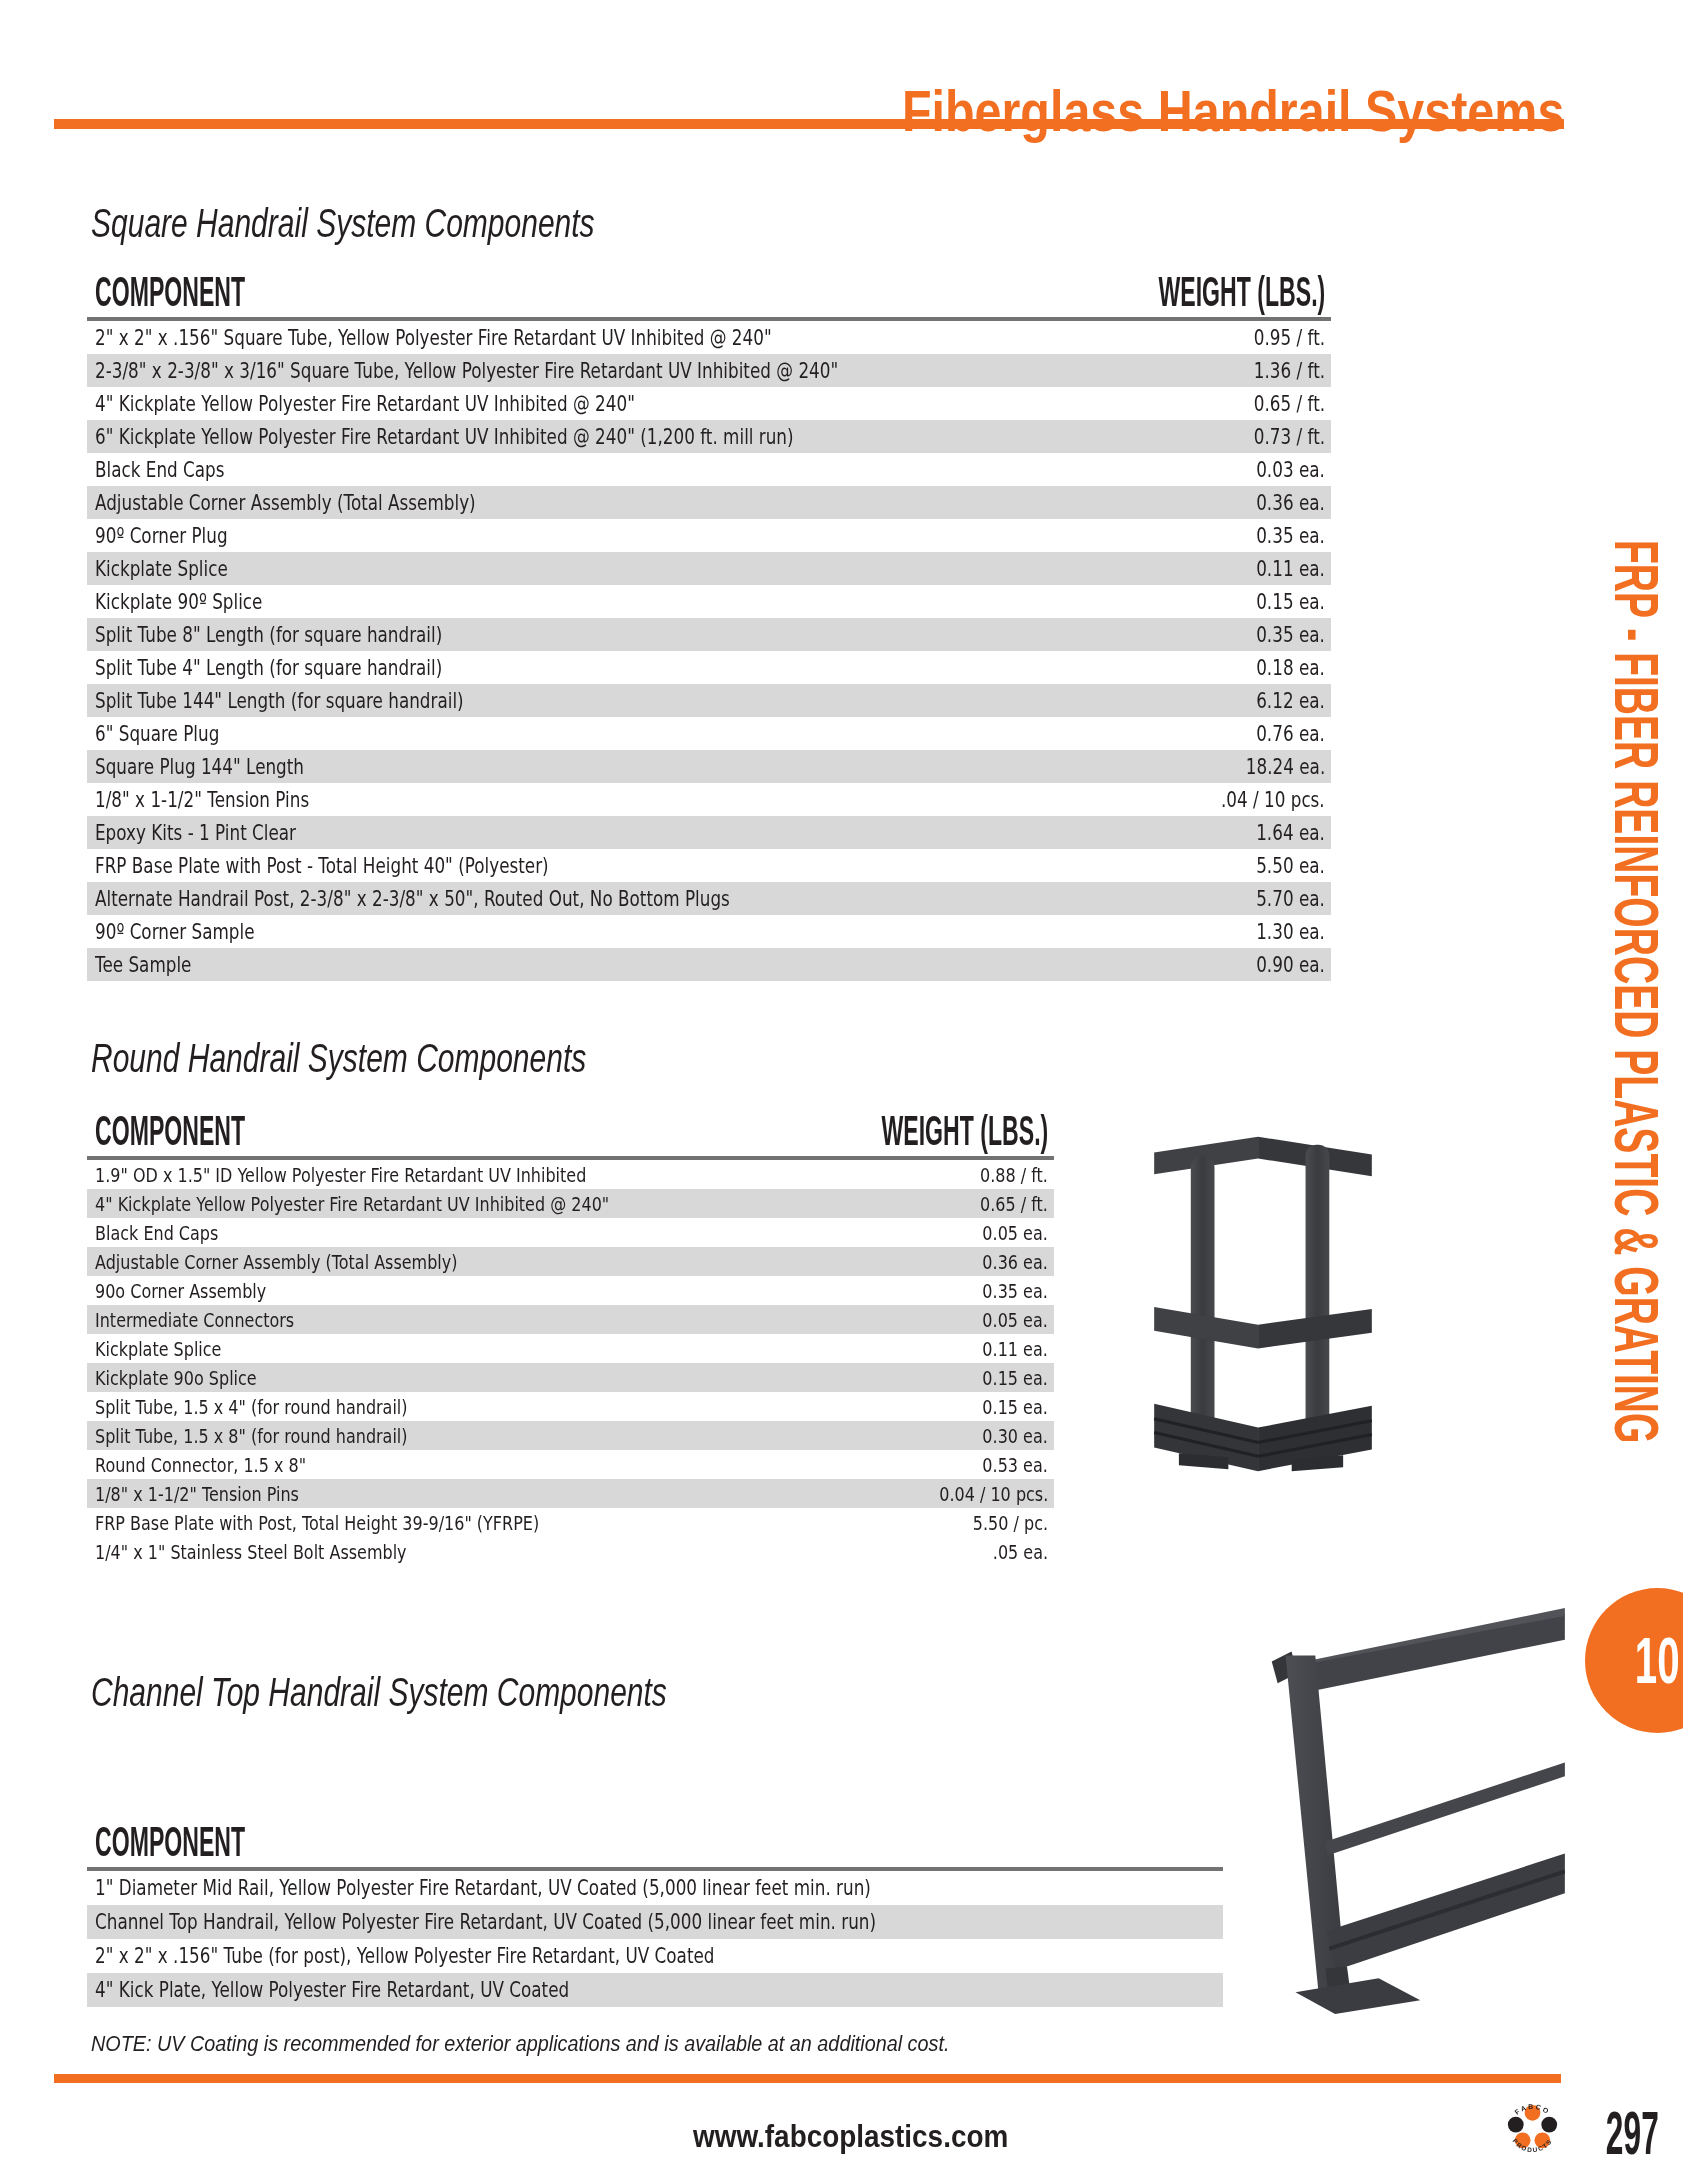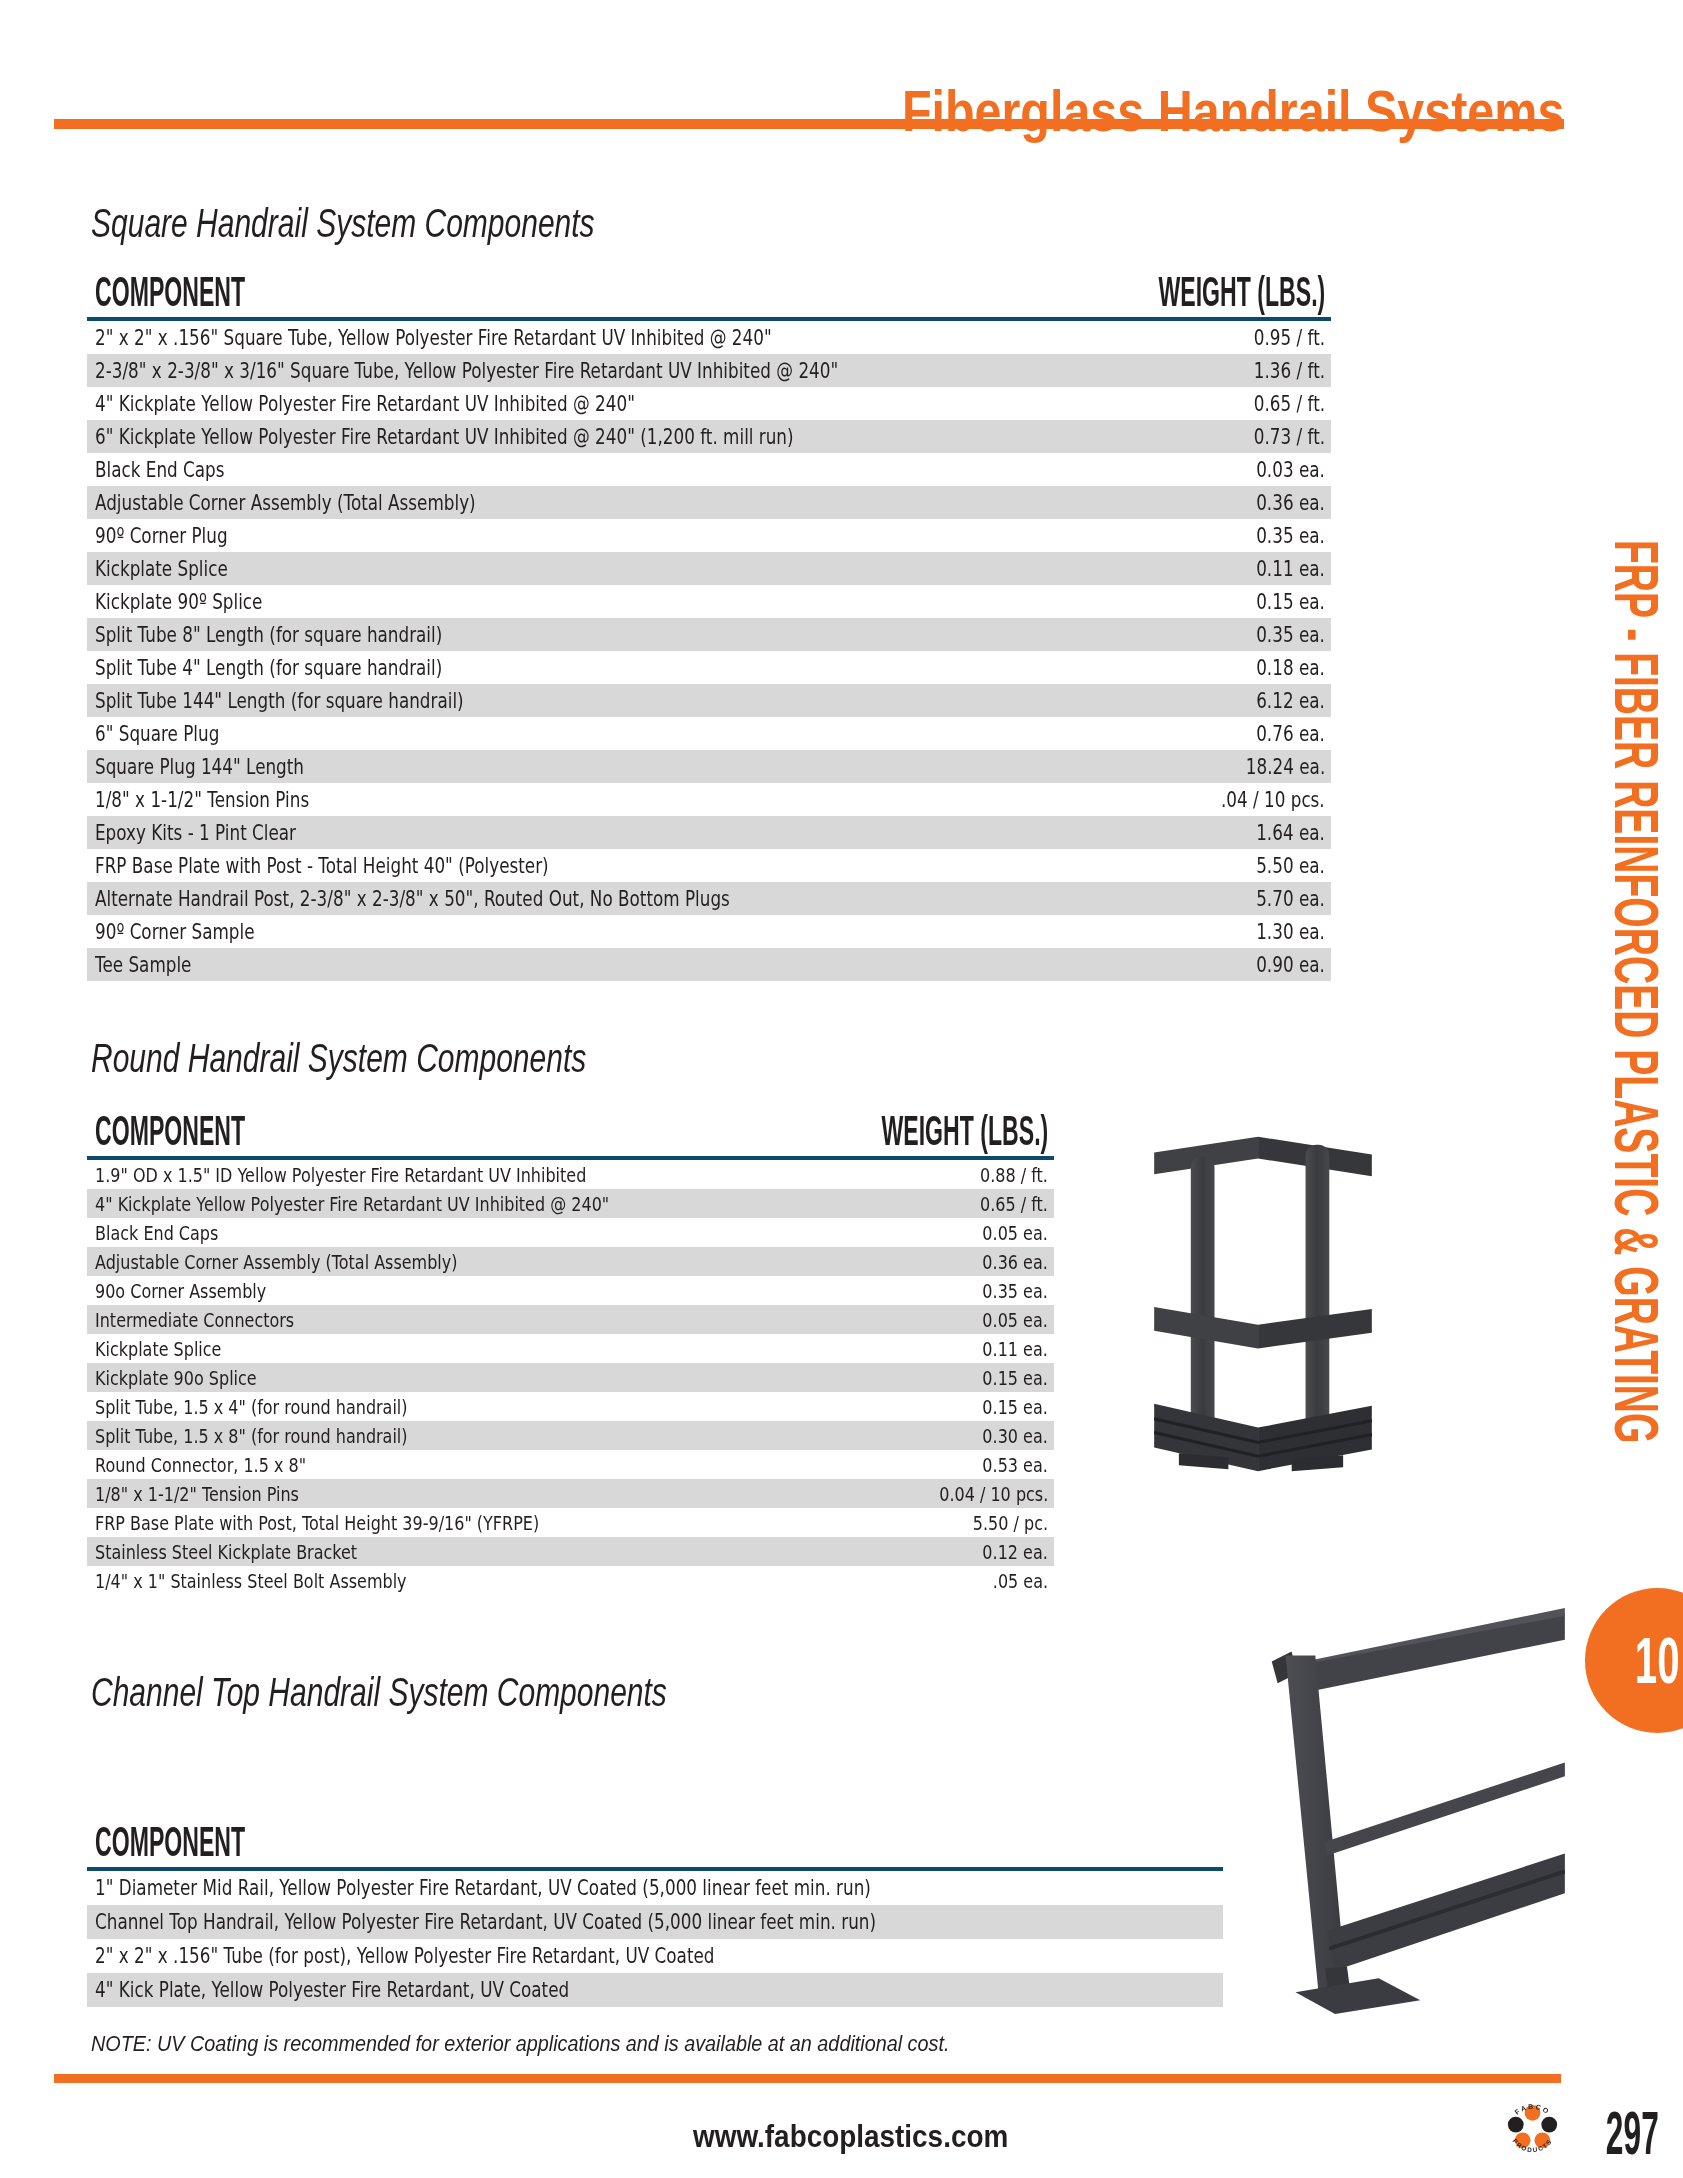--- a/index.html
+++ b/index.html
@@ -19,21 +19,21 @@
   #h1{left:91px;top:203px}
   #h2{left:91px;top:1038px}
   #h3{left:91px;top:1672px}
 
   
   .tbl{position:absolute;left:87px;}
   #t1{top:275px;width:1244px}
   #t2{top:1114px;width:967px}
   #t3{top:1825px;width:1136px}
   .hdr{display:flex;justify-content:space-between;align-items:flex-end;height:38px;
-       padding:0 6px 4px 8px;border-bottom:4px solid #0c4a6e;}
+       padding:0 6px 4px 8px;border-bottom:4px solid #737373;}
   .hc,.hw{font-family:"Liberation Sans",sans-serif;font-weight:bold;font-size:42px;line-height:1;
           display:inline-block;white-space:nowrap;}
   .hc{transform:scaleX(.55);transform-origin:left bottom;}
   .hw{transform:scaleX(.55);transform-origin:right bottom;}
   .row{display:flex;justify-content:space-between;align-items:center;padding:0 6px 0 8px;}
   #t1 .row{height:33px;font-size:21px}
   #t2 .row{height:29px;font-size:20px}
   #t3 .row{height:34px;font-size:21px}
   .row.alt{background:#d8d8d8;}
   .cc{display:inline-block;transform:scaleX(.8);transform-origin:left center;white-space:nowrap;}
@@ -256,24 +256,20 @@
       <div class="row alt">
         <span class="cc">1/8" x 1-1/2" Tension Pins</span>
         <span class="cw">0.04 / 10 pcs.</span>
       </div>
 
       <div class="row">
         <span class="cc">FRP Base Plate with Post, Total Height 39-9/16" (YFRPE)</span>
         <span class="cw">5.50 / pc.</span>
       </div>
 
-      <div class="row alt">
-        <span class="cc">Stainless Steel Kickplate Bracket</span>
-        <span class="cw">0.12 ea.</span>
-      </div>
 
       <div class="row">
         <span class="cc">1/4" x 1" Stainless Steel Bolt Assembly</span>
         <span class="cw">.05 ea.</span>
       </div>
     </div>
 
   <div class="img1">
     <svg width="248" height="374" viewBox="0 0 250 378" xmlns="http://www.w3.org/2000/svg">
       <defs>

